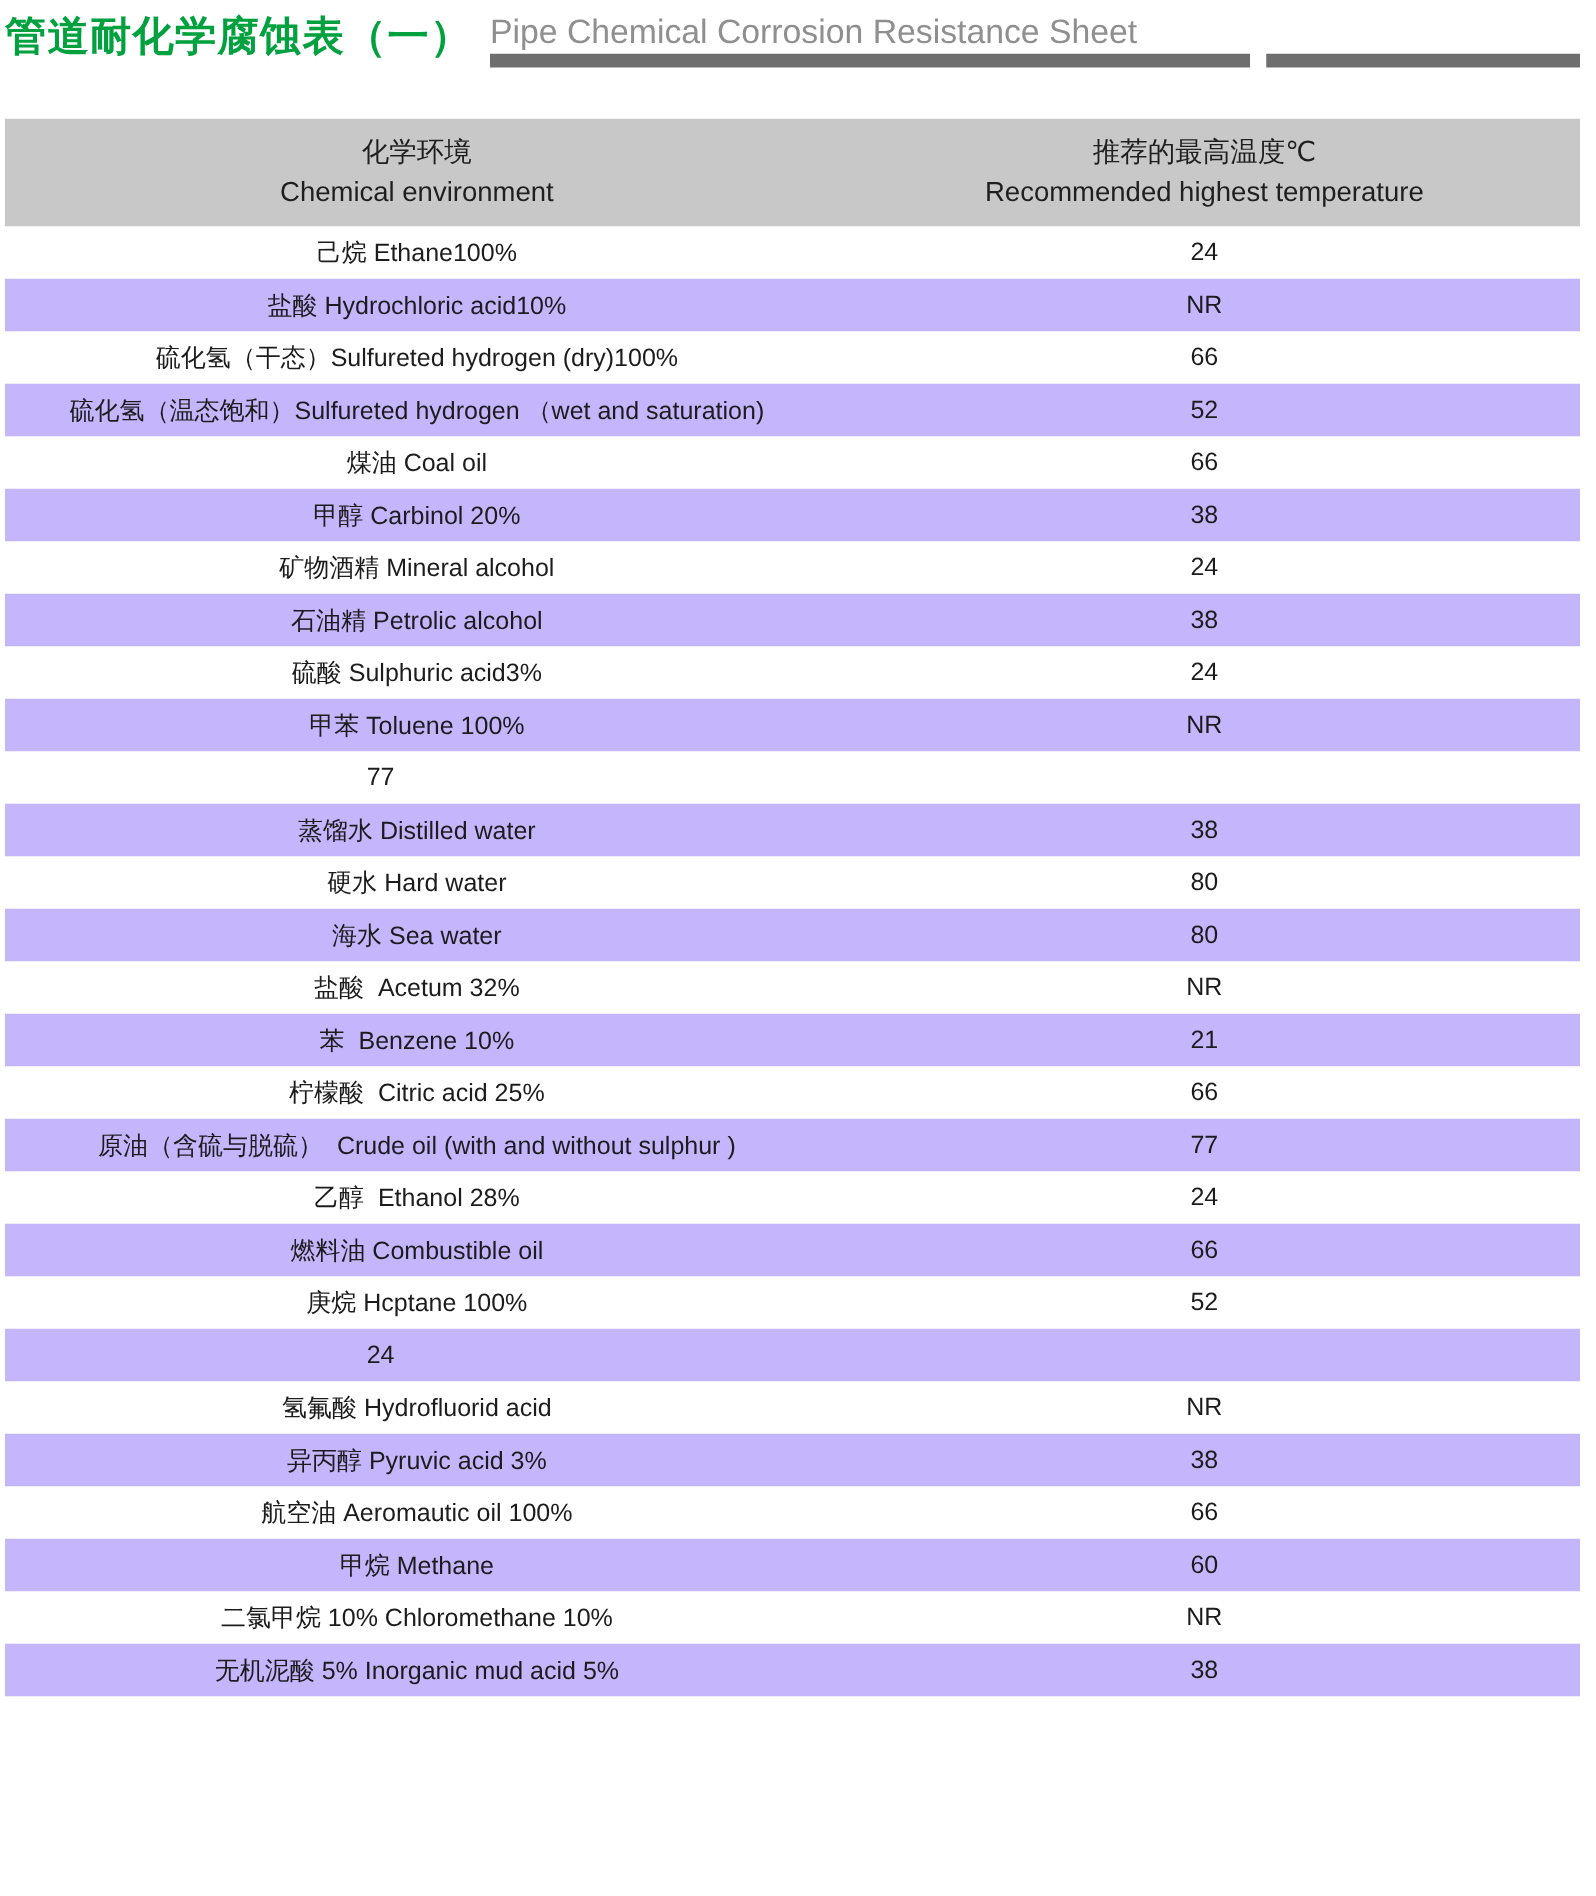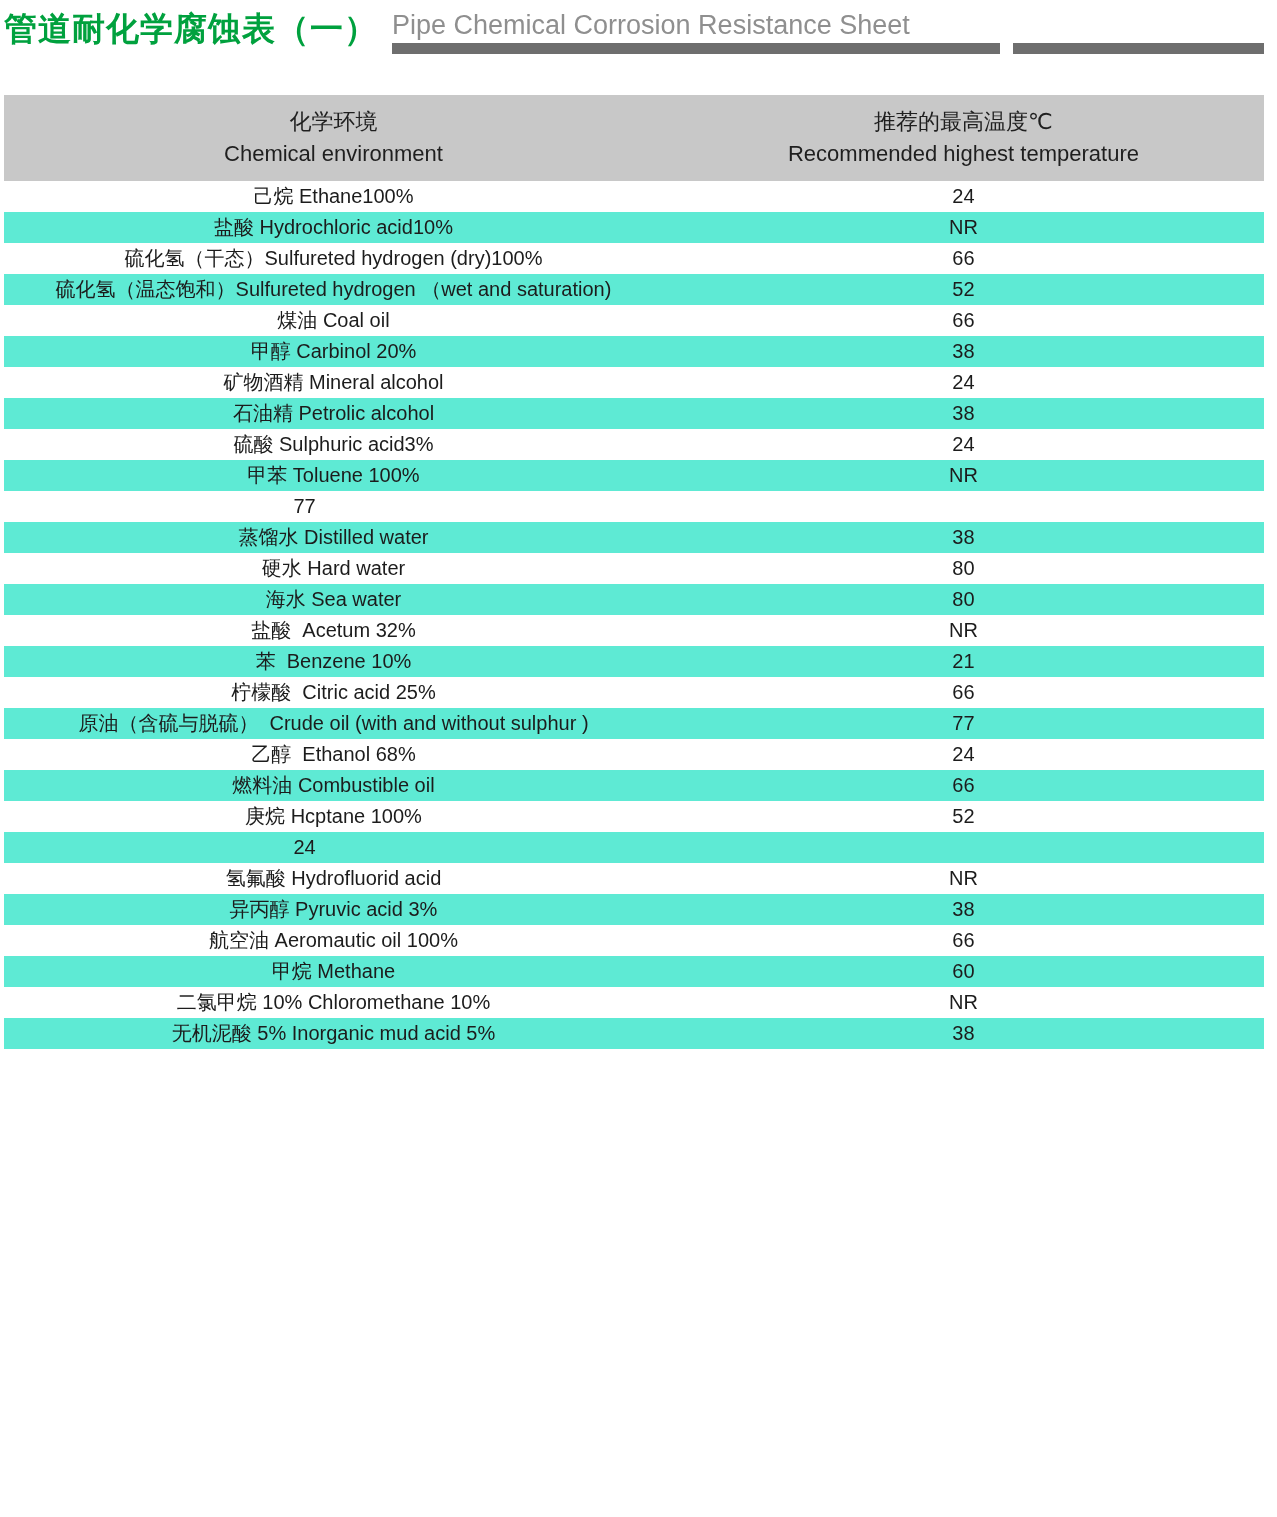--- a/index.html
+++ b/index.html
@@ -63,23 +63,23 @@
     font-size: 22px;
     line-height: 1.45;
     color: #1f1f1f;
   }
   .col-env  { width: 52.3%; }
   .col-temp { width: 47.7%; }
 
   .tr {
     display: flex;
     align-items: center;
-    height: 31px;
-  }
-  .tr.alt { background: #5eead4; }
+    height: 42px;
+  }
+  .tr.alt { background: #c4b5fd; }
   .td {
     text-align: center;
     font-size: 20px;
     white-space: pre;
   }
 </style>
 </head>
 <body>
 
 <div class="page">
@@ -172,21 +172,21 @@
         </div>
         <div class="tr">
           <div class="td col-env">柠檬酸  Citric acid 25%</div>
           <div class="td col-temp">66</div>
         </div>
         <div class="tr alt">
           <div class="td col-env">原油（含硫与脱硫）  Crude oil (with and without sulphur )</div>
           <div class="td col-temp">77</div>
         </div>
         <div class="tr">
-          <div class="td col-env">乙醇  Ethanol 68%</div>
+          <div class="td col-env">乙醇  Ethanol 28%</div>
           <div class="td col-temp">24</div>
         </div>
         <div class="tr alt">
           <div class="td col-env">燃料油 Combustible oil</div>
           <div class="td col-temp">66</div>
         </div>
         <div class="tr">
           <div class="td col-env">庚烷 Hcptane 100%</div>
           <div class="td col-temp">52</div>
         </div>

